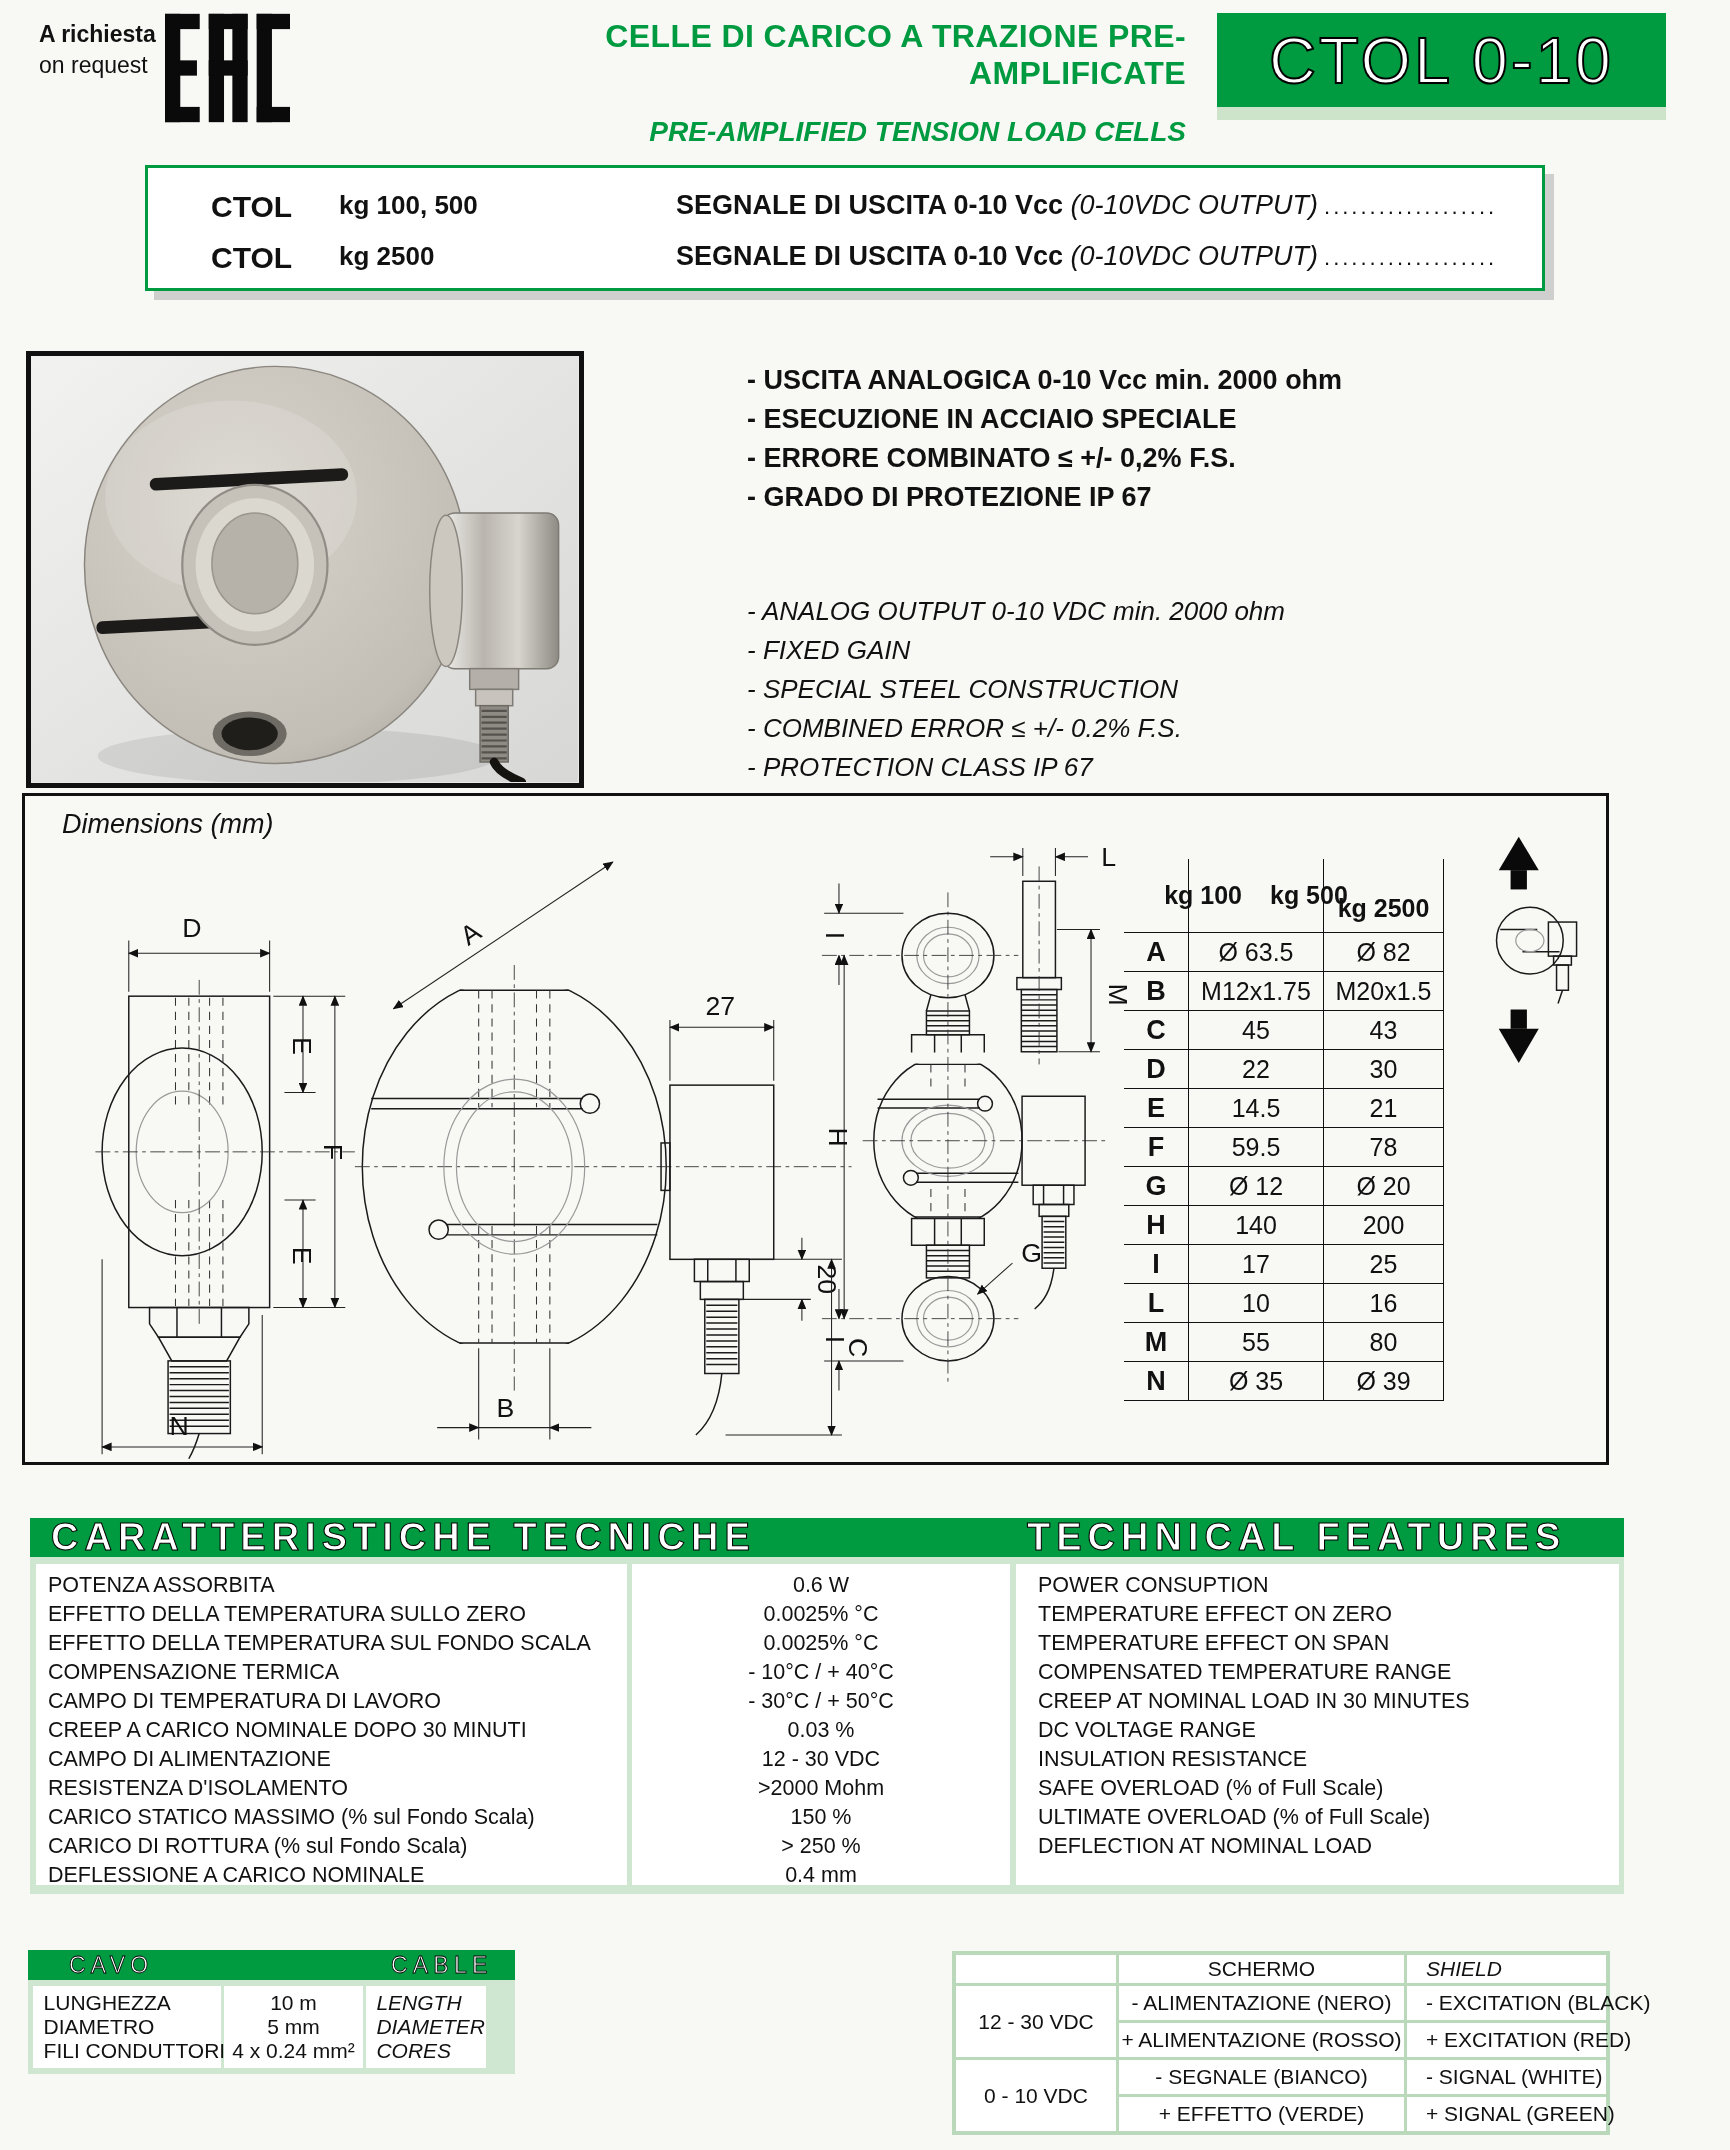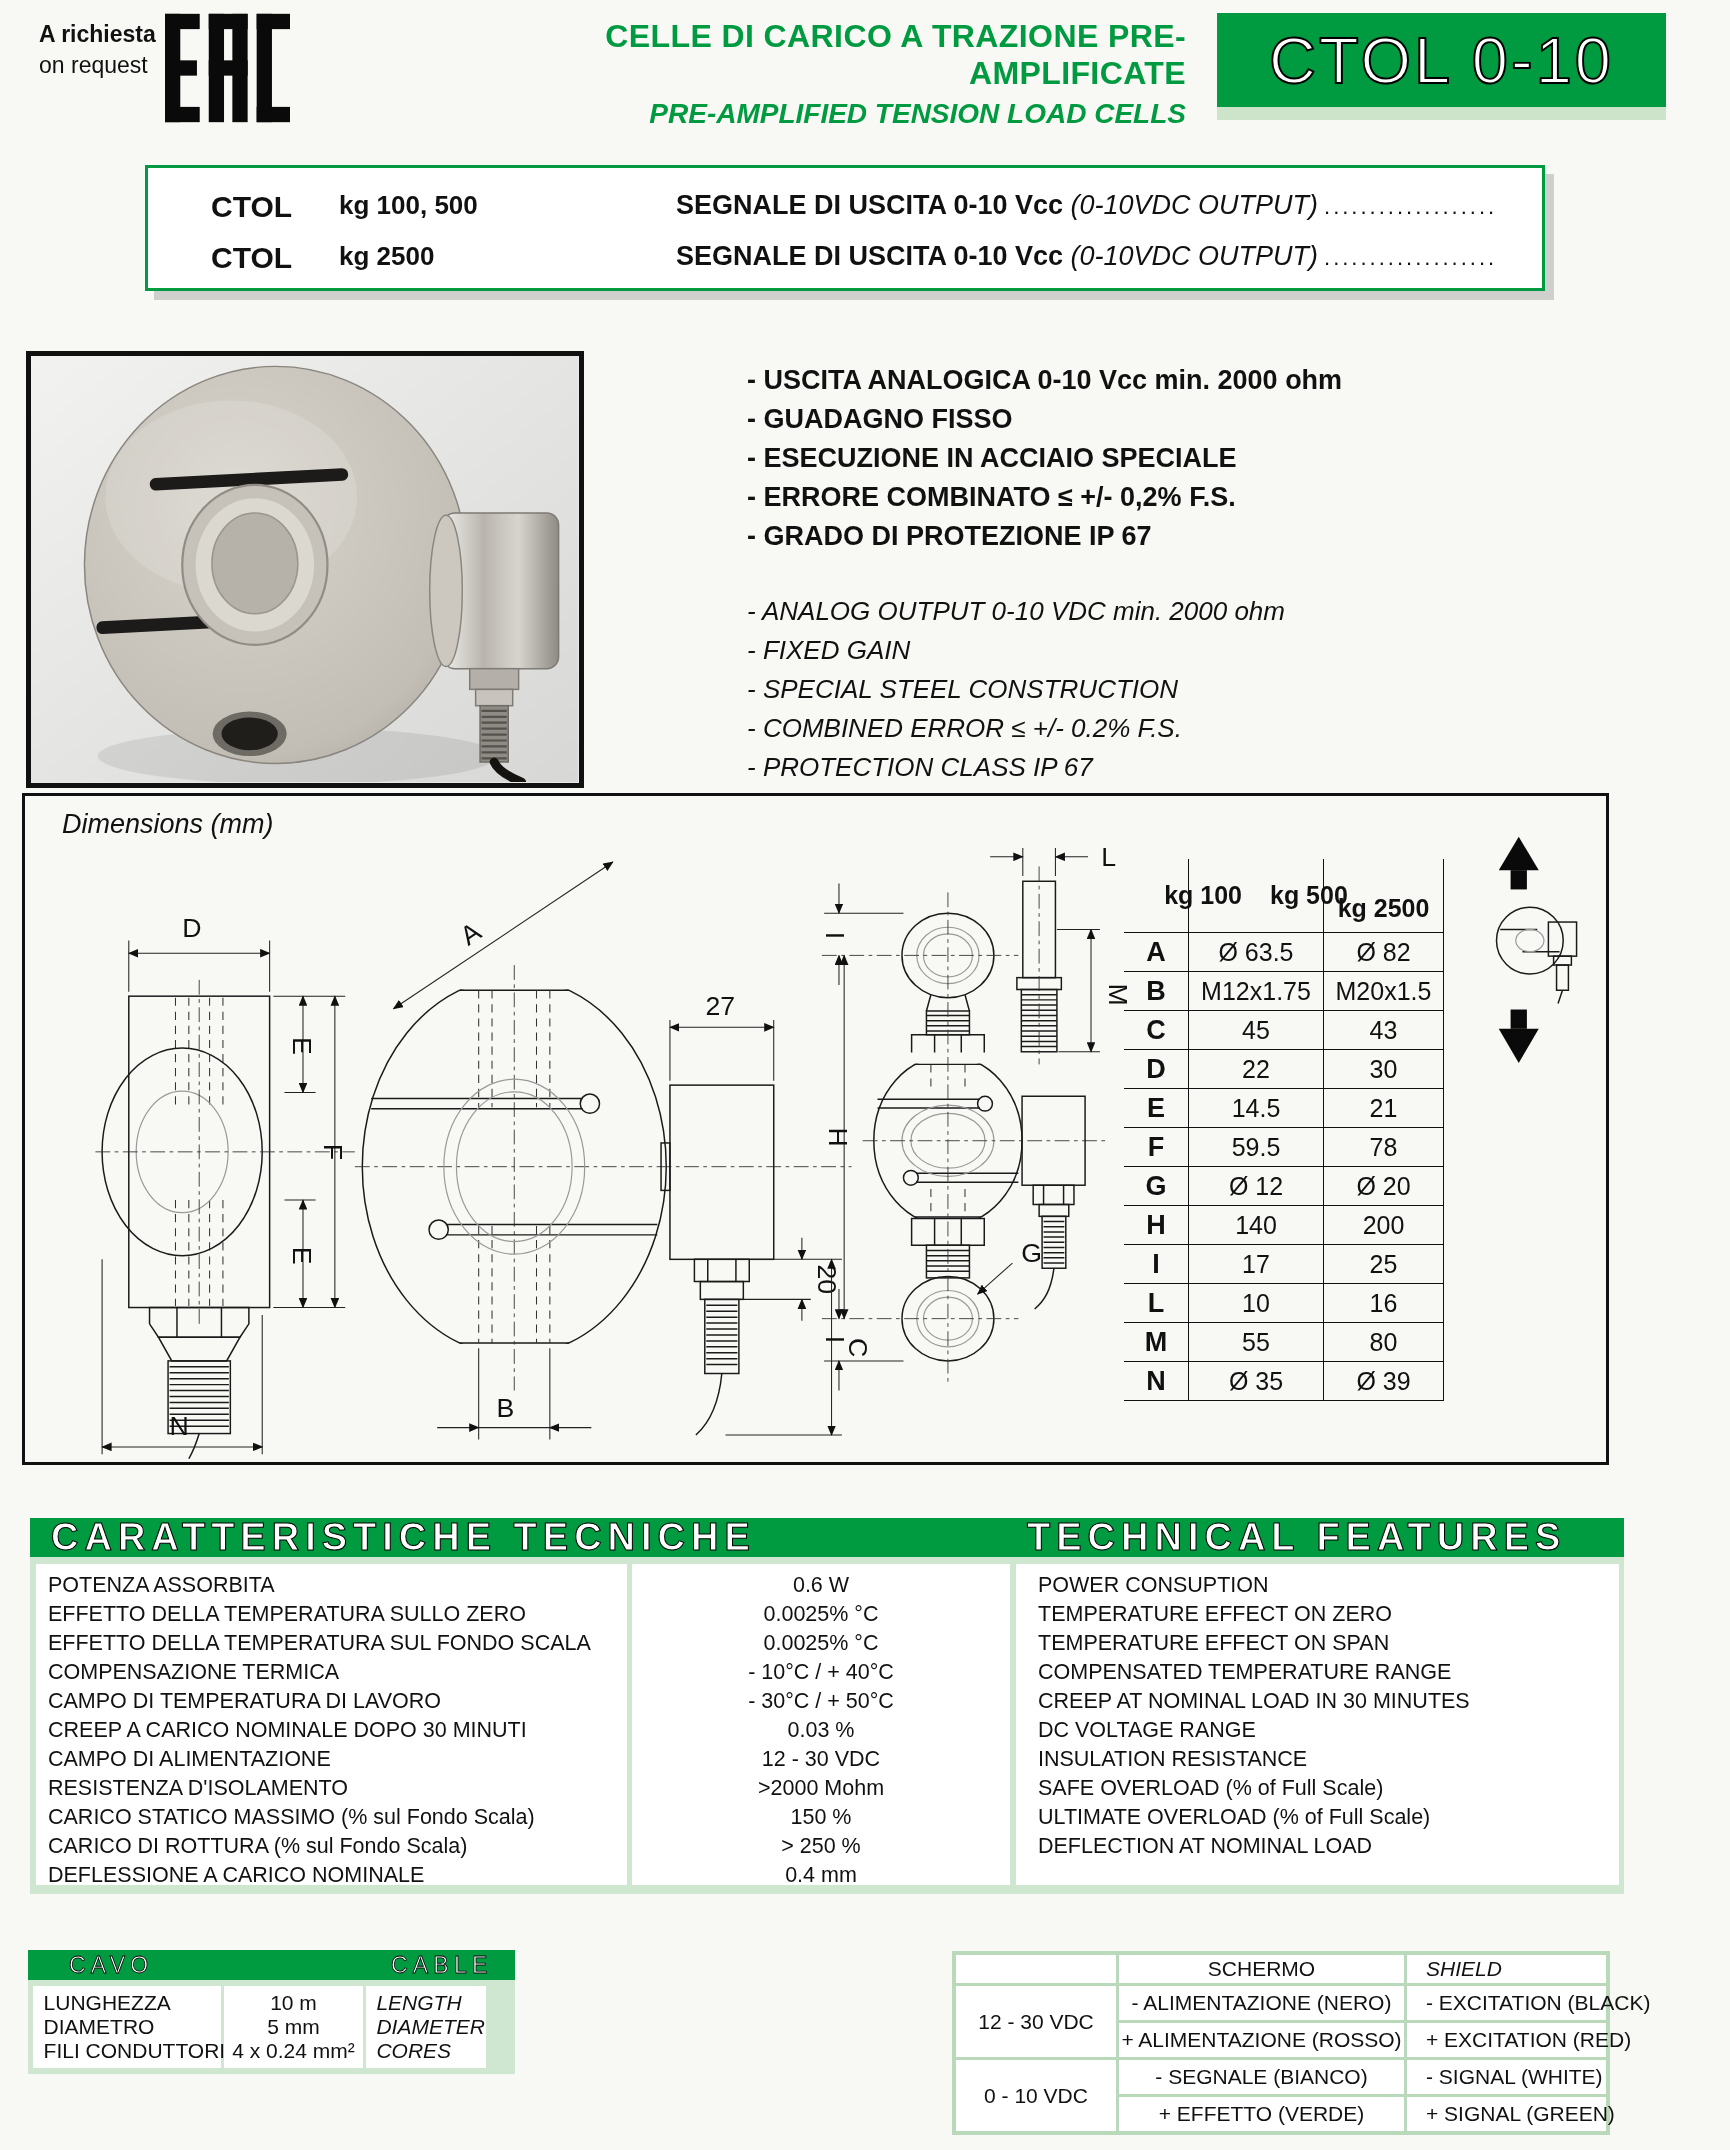--- a/index.html
+++ b/index.html
@@ -3,21 +3,21 @@
 <meta charset="utf-8">
 <style>
   *{margin:0;padding:0;box-sizing:border-box}
   html,body{background:#f8f8f5;font-family:"Liberation Sans",sans-serif;color:#111}
   .page{position:relative;width:1730px;height:2151px;background:#f8f8f5;overflow:hidden}
   .abs{position:absolute}
   
   .req{font-size:23px;line-height:31px}
   .title-block{text-align:right;color:#009a40}
   .title-it{font-size:32px;font-weight:bold;letter-spacing:0.4px}
-  .title-en{font-size:28px;font-weight:bold;font-style:italic;margin-top:6px}
+  .title-en{font-size:28px;font-weight:bold;font-style:italic;margin-top:24px}
   .badge{background:#009a40;display:flex;align-items:center;justify-content:center}
   .badge-txt{font-size:65px;letter-spacing:3px;color:#fff;-webkit-text-stroke:1.9px #000;text-shadow:0 0 1.5px #000}
   .badge-strip{background:#cde4cb}
   
   .pbox{background:#fff;border:3px solid #009a40;box-shadow:9px 9px 0 #cfcfcd}
   .pb-row{position:absolute;left:0;right:0;height:36px;white-space:nowrap}
   .pb-model{position:absolute;left:63px;font-size:30px;font-weight:bold}
   .pb-cap{position:absolute;left:191px;font-size:26px;font-weight:bold}
   .pb-sig{position:absolute;left:528px;font-size:27px}
   .pb-sig b{font-weight:bold}
@@ -143,21 +143,20 @@
       <rect x="592" y="422" width="66" height="28" fill="#b4b0a9" stroke="#7e7a74" stroke-width="2"></rect>
       <rect x="600" y="450" width="50" height="22" fill="#c8c4bd" stroke="#7e7a74" stroke-width="2"></rect>
       <rect x="606" y="472" width="38" height="76" fill="#8e8a84" stroke="#6e6a64" stroke-width="2"></rect>
       <path d="M608,479 h34 M608,487 h34 M608,495 h34 M608,503 h34 M608,511 h34 M608,519 h34 M608,527 h34 M608,535 h34 M608,543 h34" stroke="#55524d" stroke-width="3"></path>
       <path d="M625,548 C630,560 645,568 662,575" stroke="#15130f" stroke-width="12" fill="none" stroke-linecap="round"></path>
     </svg>
   </div>
 
   <div class="abs feat-it" style="left:747px;top:361px">
     <div>- USCITA ANALOGICA 0-10 Vcc  min. 2000 ohm</div>
-    <div>- GUADAGNO FISSO</div>
     <div>- ESECUZIONE IN ACCIAIO SPECIALE</div>
     <div>- ERRORE COMBINATO ≤ +/- 0,2% F.S.</div>
     <div>- GRADO DI PROTEZIONE IP 67</div>
   </div>
   <div class="abs feat-en" style="left:747px;top:592px">
     <div>- ANALOG OUTPUT 0-10 VDC  min. 2000 ohm</div>
     <div>- FIXED GAIN</div>
     <div>- SPECIAL STEEL CONSTRUCTION</div>
     <div>- COMBINED ERROR ≤ +/- 0.2% F.S.</div>
     <div>- PROTECTION CLASS IP 67</div>

